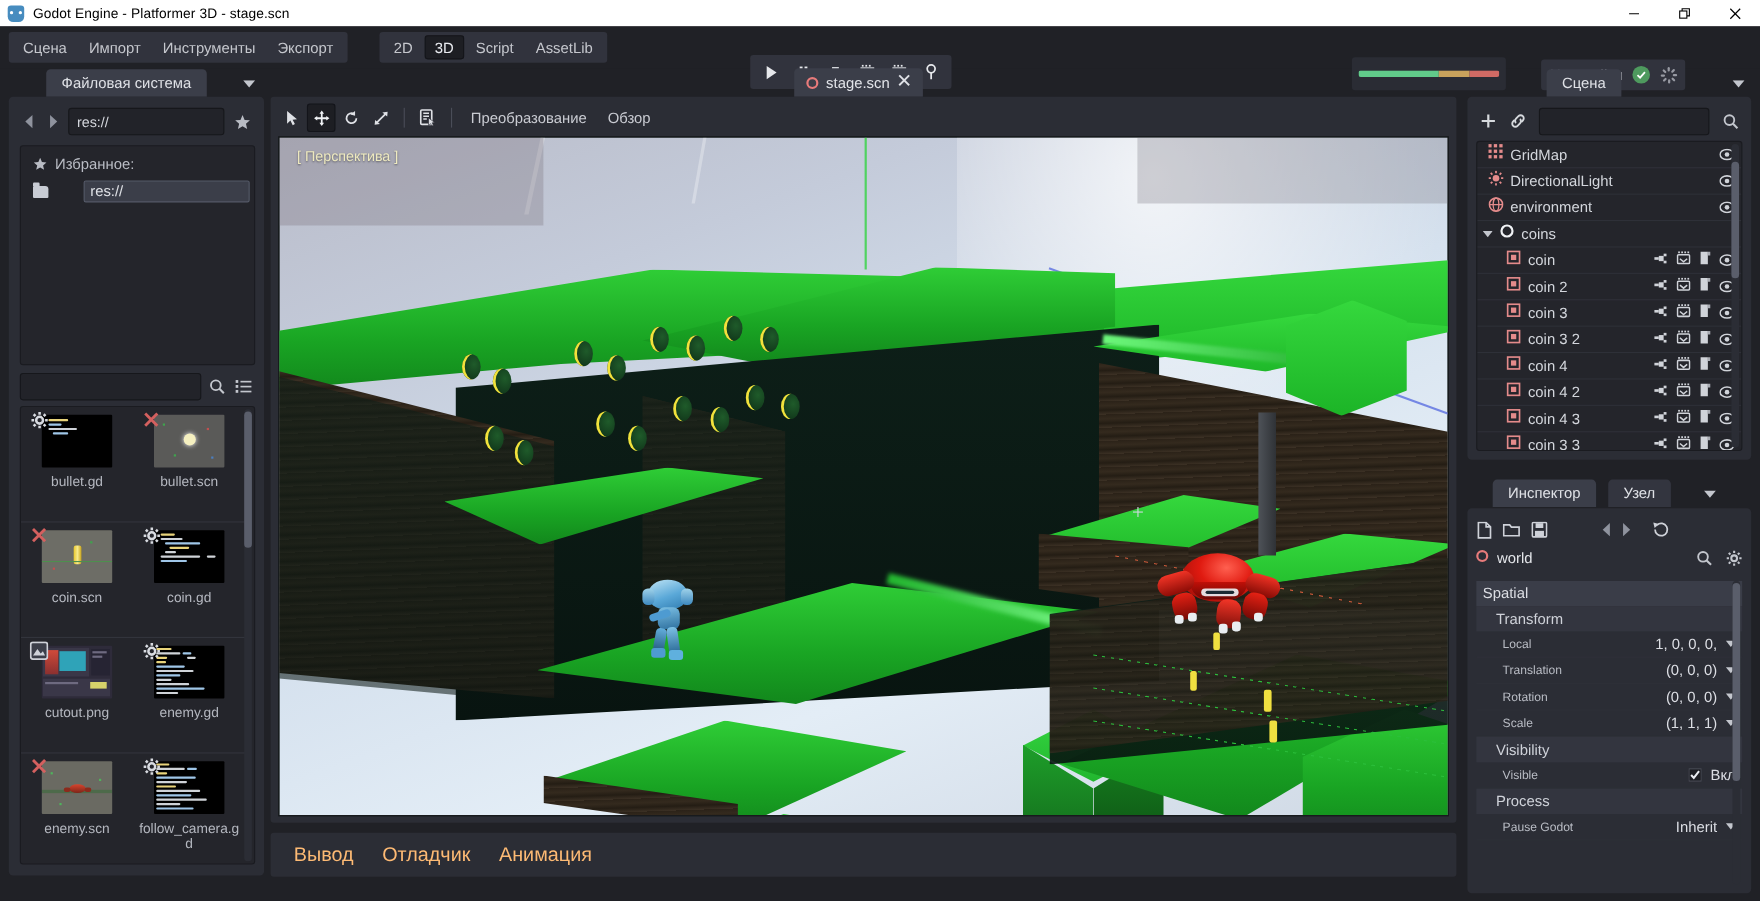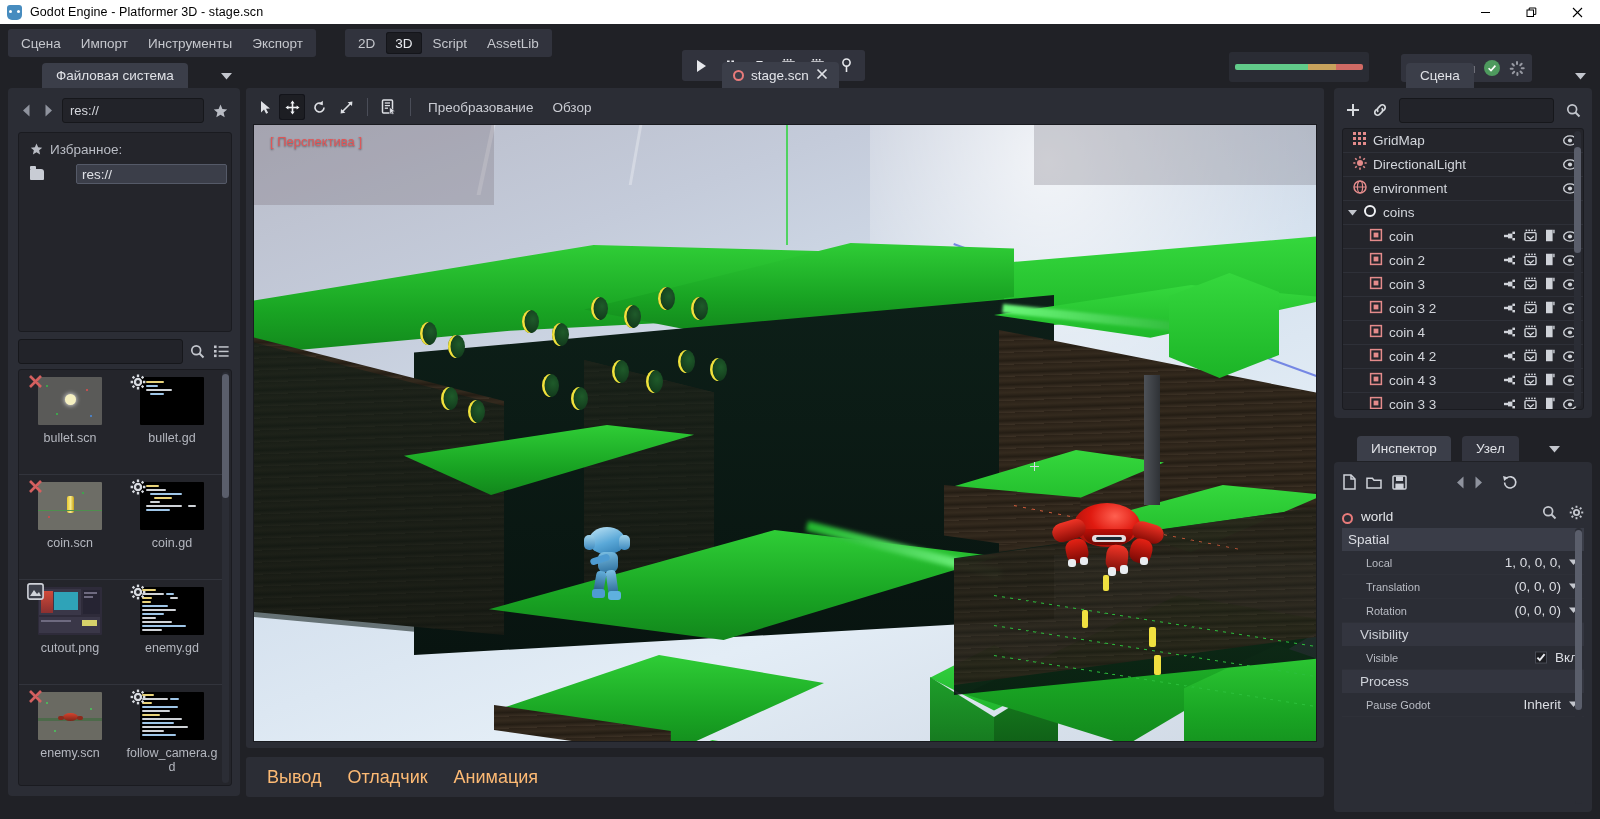--- a/index.html
+++ b/index.html
@@ -183,21 +183,21 @@
   }
   .vp-tool.active { background: #1d1e23; box-shadow: inset 0 0 0 1px #13141a; }
   .vp-sep { width: 1px; height: 18px; background: #4a4d58; margin: 0 7px; }
   .vp-menu { padding: 0 9px; height: 24px; display: flex; align-items: center; font-size: 13.5px; color: #c9cbd2; border-radius: 3px; }
 
   .vp-canvas {
     position: absolute; left: 7px; top: 36px; width: 1064px; height: 618px;
     overflow: hidden; background: #0a1410; border: 1px solid #1a1b20;
   }
   .persp-label {
-    position: absolute; left: 16px; top: 9px; font-size: 13px; color: #ef4444; opacity: .82; z-index: 20;
+    position: absolute; left: 16px; top: 9px; font-size: 13px; color: #fef9c3; opacity: .82; z-index: 20;
     text-shadow: 0 1px 2px rgba(0,0,0,.6);
   }
 
   
   .sky { position: absolute; inset: 0; background: linear-gradient(160deg,#b9bcc9 0%,#c4cbda 22%,#d5e1ee 48%,#e3edf6 70%,#cfd8e4 100%); }
   .sky-haze { position:absolute; left:58%; top:0; width:42%; height:58%; background: radial-gradient(ellipse at 40% 10%, rgba(255,255,255,.75), rgba(255,255,255,0) 70%); }
   .sky-streak { position: absolute; background: rgba(255,255,255,.30); }
 
   
   .shp { position: absolute; }
@@ -242,21 +242,21 @@
   .tree-row-name { font-size: 13.5px; color: #d3d6dc; white-space: nowrap; }
   .tree-icons { margin-left: auto; display: flex; align-items: center; gap: 7px; }
   .eye-ico { width: 14px; height: 14px; display:flex; align-items:center; justify-content:center; }
   .caret-dn { width: 10px; height: 10px; display: flex; align-items: center; justify-content: center; }
 
   .insp-dock {
     position: absolute; left: 1334px; top: 462px; width: 258px; height: 350px;
     background: #2b2d35; border-radius: 4px;
   }
   .insp-toolbar { position: absolute; left: 8px; top: 8px; width: 242px; height: 28px; display: flex; align-items: center; gap: 9px; }
-  .insp-node-row { position: absolute; left: 8px; top: 38px; width: 242px; height: 24px; display: flex; align-items: flex-end; gap: 8px; }
+  .insp-node-row { position: absolute; left: 8px; top: 38px; width: 242px; height: 24px; display: flex; align-items: flex-start; gap: 8px; }
   .insp-node-name { font-size: 13.5px; color: #e4e6ea; }
   .insp-props {
     position: absolute; left: 8px; top: 66px; width: 242px; height: 276px; overflow: hidden;
   }
   .prop-cat {
     height: 23px; display: flex; align-items: center; padding-left: 6px;
     background: #3a3d48; font-size: 13.5px; color: #dcdee4;
   }
   .prop-sub {
     height: 23px; display: flex; align-items: center; padding-left: 18px;
@@ -444,39 +444,20 @@
           <rect x="0" y="5" width="2.6" height="2.6" fill="#c3c6cd"></rect>
             <rect x="4.6" y="5.7" width="10" height="1.5" fill="#c3c6cd"></rect>
           <rect x="0" y="9.5" width="2.6" height="2.6" fill="#c3c6cd"></rect>
             <rect x="4.6" y="10.2" width="10" height="1.5" fill="#c3c6cd"></rect>
         </svg>
       </div>
     </div>
 
     <div class="fs-files">
       <div class="fs-grid">
-
-        <div class="fs-cell">
-          <div class="fs-thumb">
-            <div class="fs-thumb-inner" style="background:#5a5a58">
-              <div style="position:absolute;left:27px;top:17px;width:11px;height:11px;border-radius:50%;background:#f5f0c0;box-shadow:0 0 5px #fff"></div>
-              <div style="position:absolute;left:8px;top:8px;width:2px;height:2px;background:#3fa34d"></div>
-              <div style="position:absolute;left:48px;top:12px;width:2px;height:2px;background:#c05050"></div>
-              <div style="position:absolute;left:18px;top:36px;width:2px;height:2px;background:#3fa34d"></div>
-              <div style="position:absolute;left:52px;top:38px;width:2px;height:2px;background:#4c7fc0"></div>
-            </div>
-            <span class="fs-badge">
-              <svg width="15" height="15" viewBox="0 0 15 15">
-                  <line x1="2" y1="2" x2="13" y2="13" stroke="#d4605f" stroke-width="2.6"></line>
-                  <line x1="13" y1="2" x2="2" y2="13" stroke="#d4605f" stroke-width="2.6"></line>
-                </svg>
-            </span>
-          </div>
-          <div class="fs-label">bullet.scn</div>
-        </div>
 
         <div class="fs-cell">
           <div class="fs-thumb">
             <div class="fs-thumb-inner code-thumb">
               <i style="left:6px;top:4px;width:18px;background:#e8d37a"></i>
               <i style="left:6px;top:8px;width:12px;background:#9fc6e8"></i>
               <i style="left:6px;top:12px;width:26px;background:#cfd3d8"></i>
               <i style="left:10px;top:16px;width:14px;background:#9fc6e8"></i>
             </div>
             <span class="fs-badge">
@@ -489,20 +470,39 @@
                     <line x1="13" y1="8" x2="15.4" y2="8"></line>
                     <line x1="2.6" y1="2.6" x2="4.3" y2="4.3"></line>
                     <line x1="11.7" y1="11.7" x2="13.4" y2="13.4"></line>
                     <line x1="13.4" y1="2.6" x2="11.7" y2="4.3"></line>
                     <line x1="4.3" y1="11.7" x2="2.6" y2="13.4"></line>
                   </g>
                 </svg>
             </span>
           </div>
           <div class="fs-label">bullet.gd</div>
+        </div>
+
+        <div class="fs-cell">
+          <div class="fs-thumb">
+            <div class="fs-thumb-inner" style="background:#5a5a58">
+              <div style="position:absolute;left:27px;top:17px;width:11px;height:11px;border-radius:50%;background:#f5f0c0;box-shadow:0 0 5px #fff"></div>
+              <div style="position:absolute;left:8px;top:8px;width:2px;height:2px;background:#3fa34d"></div>
+              <div style="position:absolute;left:48px;top:12px;width:2px;height:2px;background:#c05050"></div>
+              <div style="position:absolute;left:18px;top:36px;width:2px;height:2px;background:#3fa34d"></div>
+              <div style="position:absolute;left:52px;top:38px;width:2px;height:2px;background:#4c7fc0"></div>
+            </div>
+            <span class="fs-badge">
+              <svg width="15" height="15" viewBox="0 0 15 15">
+                  <line x1="2" y1="2" x2="13" y2="13" stroke="#d4605f" stroke-width="2.6"></line>
+                  <line x1="13" y1="2" x2="2" y2="13" stroke="#d4605f" stroke-width="2.6"></line>
+                </svg>
+            </span>
+          </div>
+          <div class="fs-label">bullet.scn</div>
         </div>
 
         <div class="fs-row-sep"></div>
 
         <div class="fs-cell">
           <div class="fs-thumb">
             <div class="fs-thumb-inner" style="background:#6d6d66">
               <div style="position:absolute;left:29px;top:14px;width:7px;height:17px;border-radius:2px;background:linear-gradient(90deg,#e8c72c,#f7e98a,#c9a418)"></div>
               <div style="position:absolute;left:0;top:28px;width:64px;height:1px;background:#4e8f4e"></div>
               <div style="position:absolute;left:10px;top:34px;width:2px;height:2px;background:#c05050"></div>
@@ -1326,20 +1326,21 @@
               <line x1="2.8" y1="2.8" x2="4.4" y2="4.4"></line>
               <line x1="11.6" y1="11.6" x2="13.2" y2="13.2"></line>
               <line x1="13.2" y1="2.8" x2="11.6" y2="4.4"></line>
               <line x1="4.4" y1="11.6" x2="2.8" y2="13.2"></line>
             </g>
           </svg></span>
     </div>
 
     <div class="insp-props">
       <div class="prop-cat">Spatial</div>
+      <div class="prop-sub">Transform</div>
 
       <div class="prop-row">
         <span class="prop-name">Local</span>
         <span class="prop-val">
           <span>1, 0, 0, 0,</span>
           <svg class="tiny-caret" viewBox="0 0 9 6">
               <polygon points="0,0 9,0 4.5,5.6" fill="#c3c6cd"></polygon>
             </svg>
         </span>
       </div>
@@ -1349,20 +1350,29 @@
           <span>(0, 0, 0)</span>
           <svg class="tiny-caret" viewBox="0 0 9 6">
               <polygon points="0,0 9,0 4.5,5.6" fill="#c3c6cd"></polygon>
             </svg>
         </span>
       </div>
       <div class="prop-row">
         <span class="prop-name">Rotation</span>
         <span class="prop-val">
           <span>(0, 0, 0)</span>
+          <svg class="tiny-caret" viewBox="0 0 9 6">
+              <polygon points="0,0 9,0 4.5,5.6" fill="#c3c6cd"></polygon>
+            </svg>
+        </span>
+      </div>
+      <div class="prop-row">
+        <span class="prop-name">Scale</span>
+        <span class="prop-val">
+          <span>(1, 1, 1)</span>
           <svg class="tiny-caret" viewBox="0 0 9 6">
               <polygon points="0,0 9,0 4.5,5.6" fill="#c3c6cd"></polygon>
             </svg>
         </span>
       </div>
 
       <div class="prop-sub">Visibility</div>
 
       <div class="prop-row">
         <span class="prop-name">Visible</span>

